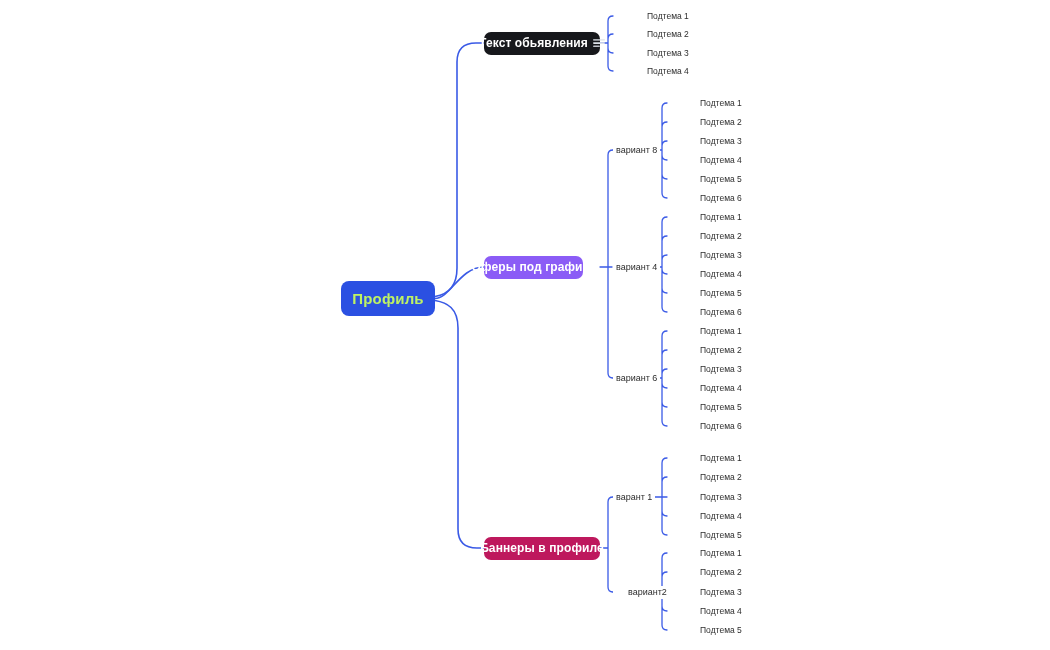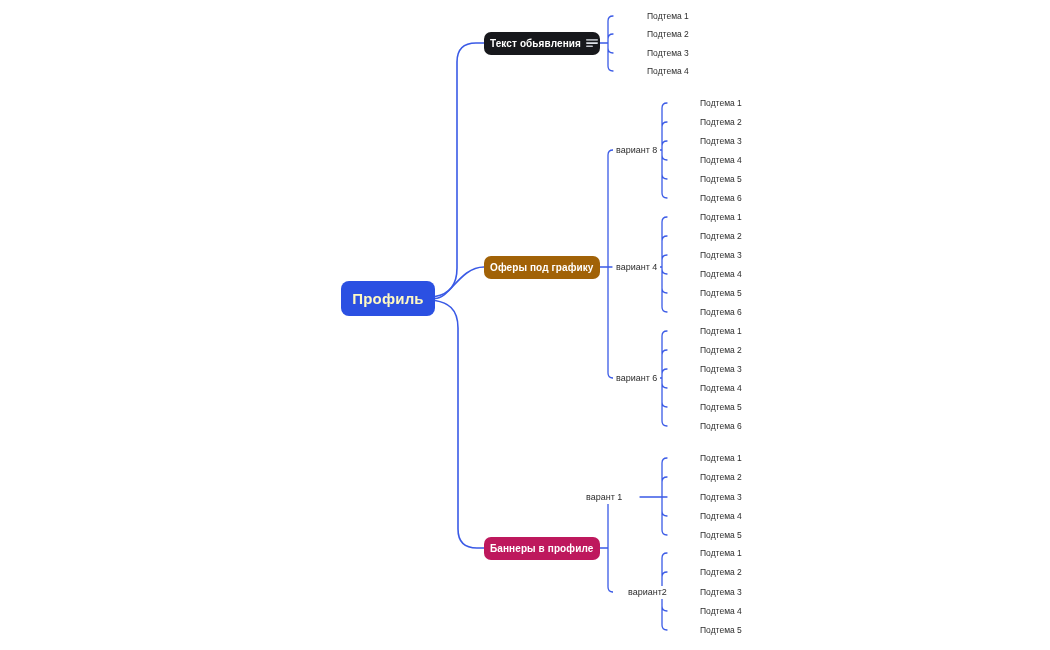--- a/index.html
+++ b/index.html
@@ -7,22 +7,22 @@
     position:relative;width:1050px;height:650px;background:#ffffff;
     overflow:hidden;font-family:"Liberation Sans", sans-serif;
   }
   .connector-layer{position:absolute;left:0;top:0;width:1050px;height:650px;}
   .node-root{
     position:absolute;display:flex;align-items:center;justify-content:center;
     border-radius:8px;color:#ffffff;font-size:15px;font-weight:700;
     letter-spacing:.2px;cursor:pointer;box-sizing:border-box;
   }
   .node-branch{
-    position:absolute;display:flex;align-items:center;justify-content:flex-start;
-    gap:5px;border-radius:7px;color:#ffffff;font-size:10px;font-weight:700;
+    position:absolute;display:flex;align-items:center;justify-content:center;
+    gap:5px;border-radius:7px;color:#ffffff;font-size:12px;font-weight:700;
     letter-spacing:.1px;cursor:pointer;box-sizing:border-box;padding:0 6px;
   }
   .node-branch .blabel{white-space:nowrap;}
   .lbl2{
     position:absolute;font-size:9px;font-weight:400;color:#2d2d2d;
     line-height:13px;height:13px;white-space:nowrap;background:#ffffff;
     padding:0 3px;cursor:pointer;
   }
   .lbl3{
     position:absolute;font-size:8.5px;font-weight:400;color:#2d2d2d;
@@ -41,30 +41,30 @@
       <path d="M600,43 H608 M608,21 V66 M608,21 Q608,16 613,16 H613 M608,39 Q608,34 613,34 H613 M608,48 Q608,53 613,53 H613 M608,66 Q608,71 613,71 H613 " stroke="#3a5ae6" stroke-width="1.3" fill="none" stroke-linecap="round"></path>
       <path d="M600,267 H608 M608,155 V373 M608,155 Q608,150 613,150 H612 M608,267 H612 M608,373 Q608,378 613,378 H612 " stroke="#3a5ae6" stroke-width="1.3" fill="none" stroke-linecap="round"></path>
       <path d="M640,150 H662 M662,108 V193 M662,108 Q662,103 667,103 H667 M662,127 Q662,122 667,122 H667 M662,146 Q662,141 667,141 H667 M662,155 Q662,160 667,160 H667 M662,174 Q662,179 667,179 H667 M662,193 Q662,198 667,198 H667 " stroke="#3a5ae6" stroke-width="1.3" fill="none" stroke-linecap="round"></path>
       <path d="M640,267 H662 M662,222 V307 M662,222 Q662,217 667,217 H667 M662,241 Q662,236 667,236 H667 M662,260 Q662,255 667,255 H667 M662,269 Q662,274 667,274 H667 M662,288 Q662,293 667,293 H667 M662,307 Q662,312 667,312 H667 " stroke="#3a5ae6" stroke-width="1.3" fill="none" stroke-linecap="round"></path>
       <path d="M640,378 H662 M662,336 V421 M662,336 Q662,331 667,331 H667 M662,355 Q662,350 667,350 H667 M662,374 Q662,369 667,369 H667 M662,383 Q662,388 667,388 H667 M662,402 Q662,407 667,407 H667 M662,421 Q662,426 667,426 H667 " stroke="#3a5ae6" stroke-width="1.3" fill="none" stroke-linecap="round"></path>
       <path d="M600,548 H608 M608,502 V587 M608,502 Q608,497 613,497 H612 M608,587 Q608,592 613,592 H612 " stroke="#3a5ae6" stroke-width="1.3" fill="none" stroke-linecap="round"></path>
       <path d="M640,497 H662 M662,463 V530 M662,463 Q662,458 667,458 H667 M662,482 Q662,477 667,477 H667 M662,497 H667 M662,511 Q662,516 667,516 H667 M662,530 Q662,535 667,535 H667 " stroke="#3a5ae6" stroke-width="1.3" fill="none" stroke-linecap="round"></path>
       <path d="M640,592 H662 M662,558 V625 M662,558 Q662,553 667,553 H667 M662,577 Q662,572 667,572 H667 M662,592 H667 M662,606 Q662,611 667,611 H667 M662,625 Q662,630 667,630 H667 " stroke="#3a5ae6" stroke-width="1.3" fill="none" stroke-linecap="round"></path>
     </svg>
   <div id="node-layer" style="position:absolute;left:0;top:0;width:1050px;height:650px;">
-      <div class="node-root" style="left: 341px; top: 281px; width: 94px; height: 35px; background: rgb(43, 80, 226); color: #fef9c3;">Профиль</div>
+      <div class="node-root" style="left: 341px; top: 281px; width: 94px; height: 35px; background: rgb(43, 80, 226); color: #bef264;">Профиль</div>
       <div class="node-branch" style="left: 484px; top: 31.5px; width: 116px; height: 23px; background: rgb(23, 24, 28);">
         <span class="blabel">Текст обьявления</span>
         <svg class="notes-icon" width="12" height="10" viewBox="0 0 12 10">
           <rect x="0" y="1" width="12" height="1.7" rx=".8" fill="#dfe3ea" opacity=".75"></rect>
                     <rect x="0" y="4.2" width="12" height="1.7" rx=".8" fill="#dfe3ea"></rect>
                     <rect x="0" y="7.4" width="7" height="1.7" rx=".8" fill="#dfe3ea" opacity=".85"></rect>
         </svg>
       </div>
-      <div class="node-branch" style="left: 484px; top: 255.5px; width: 116px; height: 23px; background: #a16207;">
+      <div class="node-branch" style="left: 484px; top: 255.5px; width: 99px; height: 23px; background: #8b5cf6;">
         <span class="blabel">Оферы под графику</span>
       </div>
       <div class="node-branch" style="left: 484px; top: 536.5px; width: 116px; height: 23px; background: #be185d;">
         <span class="blabel">Баннеры в профиле</span>
       </div>
       <div class="lbl3" style="left: 616px; top: 10px;">Подтема 1</div>
       <div class="lbl3" style="left: 616px; top: 28px;">Подтема 2</div>
       <div class="lbl3" style="left: 616px; top: 47px;">Подтема 3</div>
       <div class="lbl3" style="left: 616px; top: 65px;">Подтема 4</div>
       <div class="lbl2" style="left: 613px; top: 143.5px;">вариант 8</div>
@@ -81,21 +81,21 @@
       <div class="lbl3" style="left: 669px; top: 268px;">Подтема 4</div>
       <div class="lbl3" style="left: 669px; top: 287px;">Подтема 5</div>
       <div class="lbl3" style="left: 669px; top: 306px;">Подтема 6</div>
       <div class="lbl2" style="left: 613px; top: 371.5px;">вариант 6</div>
       <div class="lbl3" style="left: 669px; top: 325px;">Подтема 1</div>
       <div class="lbl3" style="left: 669px; top: 344px;">Подтема 2</div>
       <div class="lbl3" style="left: 669px; top: 363px;">Подтема 3</div>
       <div class="lbl3" style="left: 669px; top: 382px;">Подтема 4</div>
       <div class="lbl3" style="left: 669px; top: 401px;">Подтема 5</div>
       <div class="lbl3" style="left: 669px; top: 420px;">Подтема 6</div>
-      <div class="lbl2" style="left: 583px; top: 490.5px;">варант 1</div>
+      <div class="lbl2" style="left: 613px; top: 490.5px;">варант 1</div>
       <div class="lbl3" style="left: 669px; top: 452px;">Подтема 1</div>
       <div class="lbl3" style="left: 669px; top: 471px;">Подтема 2</div>
       <div class="lbl3" style="left: 669px; top: 491px;">Подтема 3</div>
       <div class="lbl3" style="left: 669px; top: 510px;">Подтема 4</div>
       <div class="lbl3" style="left: 669px; top: 529px;">Подтема 5</div>
       <div class="lbl2" style="left: 613px; top: 585.5px; margin-left: 12px;">вариант2</div>
       <div class="lbl3" style="left: 669px; top: 547px;">Подтема 1</div>
       <div class="lbl3" style="left: 669px; top: 566px;">Подтема 2</div>
       <div class="lbl3" style="left: 669px; top: 586px;">Подтема 3</div>
       <div class="lbl3" style="left: 669px; top: 605px;">Подтема 4</div>

